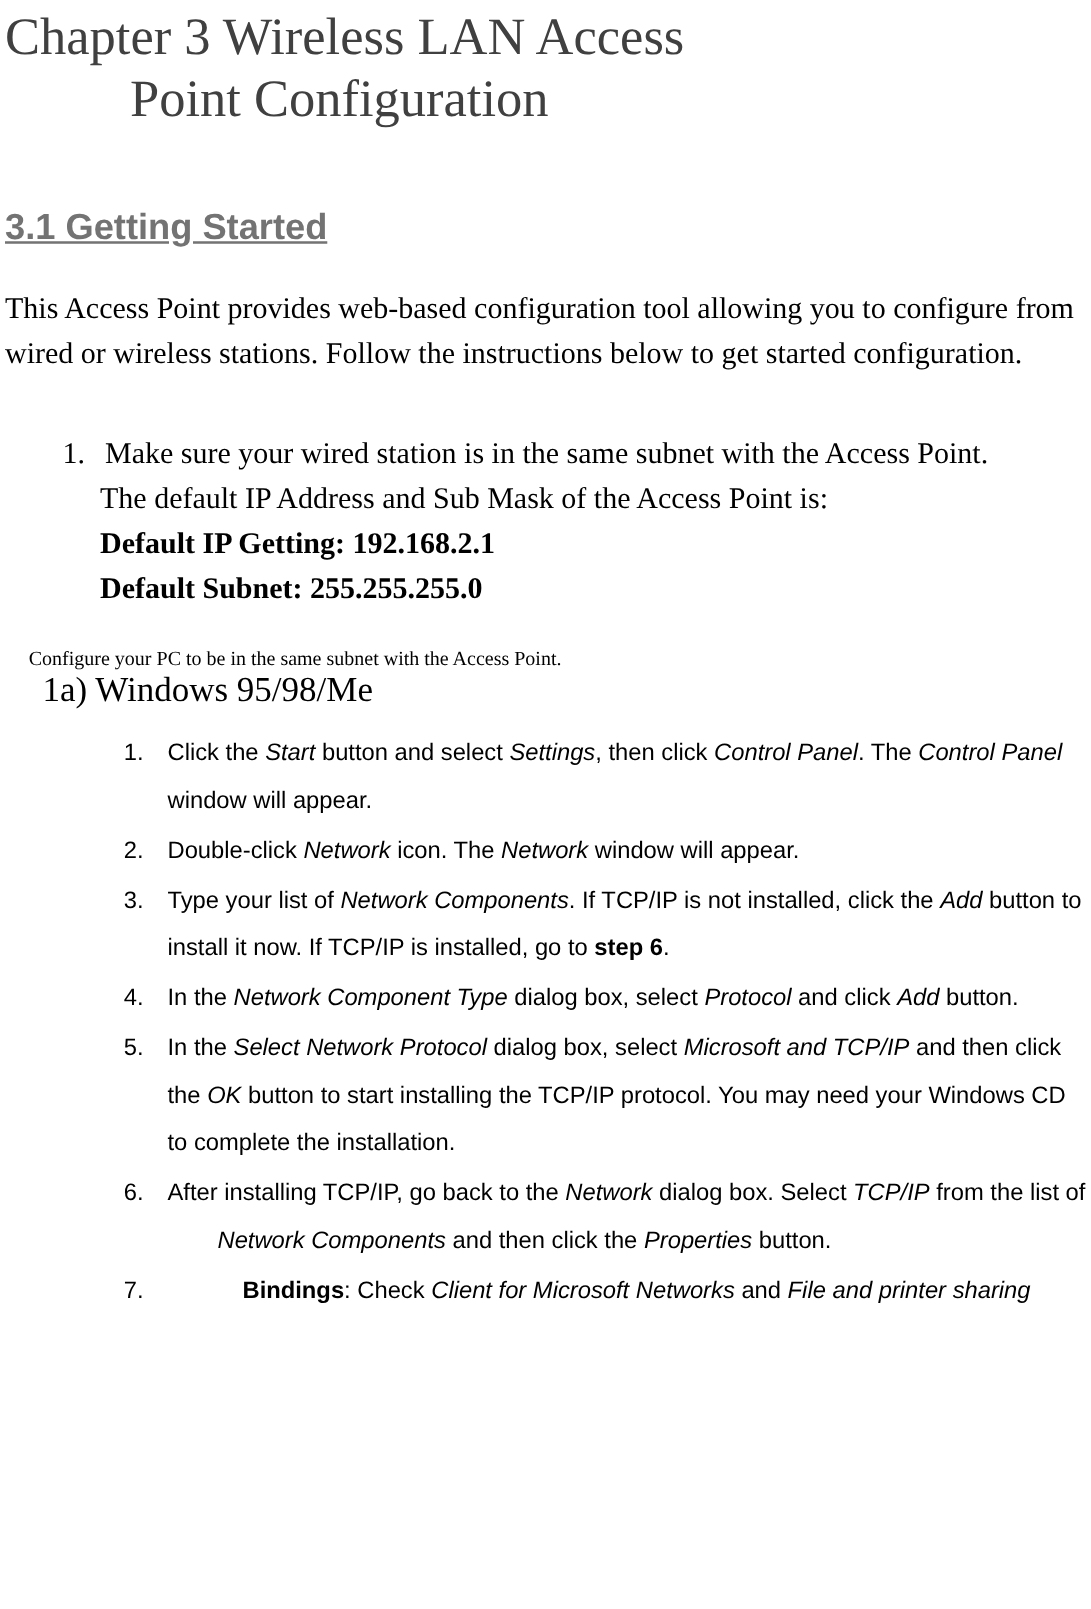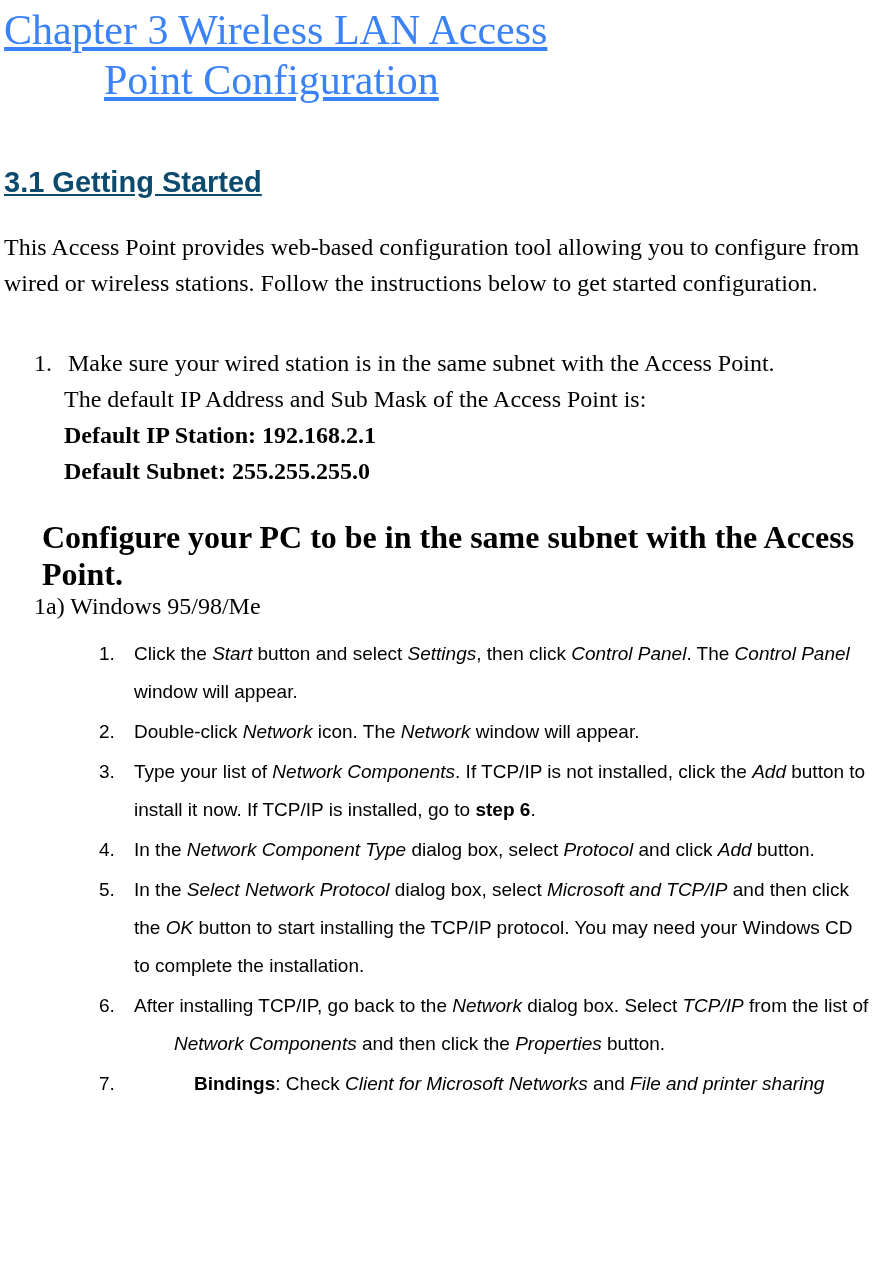--- a/index.html
+++ b/index.html
@@ -7,82 +7,81 @@
       margin: 0;
       padding: 0;
       width: 873px;
       background: white;
       color: black;
     }
     .container {
       padding: 5px 4px 0 4px;
     }
     .chapter-title {
-      color: #3b82f6;
-      text-decoration: underline;
+      color: #404040;
       font-size: 42px;
       font-weight: normal;
       margin: 0;
       line-height: 1.2;
     }
     .chapter-line1 {
       display: block;
     }
     .chapter-line2 {
       display: block;
       text-align: left;
       padding-left: 100px;
     }
     .section-title {
-      color: #0c4a6e;
+      color: #737373;
       text-decoration: underline;
       font-size: 29px;
       font-weight: bold;
       font-family: Arial, sans-serif;
       margin-top: 60px;
       margin-bottom: 30px;
     }
     .intro-para {
       font-size: 24px;
       line-height: 1.5;
       margin-bottom: 44px;
     }
     .wired-heading {
       font-size: 24px;
       font-weight: bold;
       margin-bottom: 5px;
     }
     .step1-block {
-      margin-left: 30px;
+      margin-left: 46px;
     }
     .step1-num {
       display: inline-block;
       font-size: 24px;
       min-width: 30px;
     }
     .step1-text {
       font-size: 24px;
       line-height: 1.5;
     }
     .step1-body {
       margin-left: 30px;
       font-size: 24px;
       line-height: 1.5;
     }
     .bold {
       font-weight: bold;
     }
     .substeps-heading {
-      font-size: 32px;
-      font-weight: bold;
+      font-size: 16px;
+      font-weight: normal;
       margin-top: 30px;
-      margin-left: 38px;
+      margin-left: 19px;
     }
     .platform {
-      font-size: 24px;
+      font-size: 28px;
       margin-left: 30px;
     }
     .numbered-list {
       font-family: Arial, sans-serif;
       font-size: 19px;
       margin-left: 95px;
       margin-top: 15px;
       line-height: 2.0;
     }
     .nl-item {
@@ -124,21 +123,21 @@
   <p class="intro-para">This Access Point provides web-based configuration tool allowing you to configure from wired or wireless stations. Follow the instructions below to get started configuration.</p>
 
 
   <div class="step1-block">
     <div>
       <span class="step1-num">1.</span>
       <span class="step1-text">Make sure your wired station is in the same subnet with the Access Point.</span>
     </div>
     <div class="step1-body">
       <div>The default IP Address and Sub Mask of the Access Point is:</div>
-      <div class="bold">Default IP Station: 192.168.2.1</div>
+      <div class="bold">Default IP Getting: 192.168.2.1</div>
       <div class="bold">Default Subnet: 255.255.255.0</div>
     </div>
   </div>
 
   <div class="substeps-heading">Configure your PC to be in the same subnet with the Access Point.</div>
   <div class="platform">1a) Windows 95/98/Me</div>
 
   <div class="numbered-list">
 
     <div class="nl-item">

